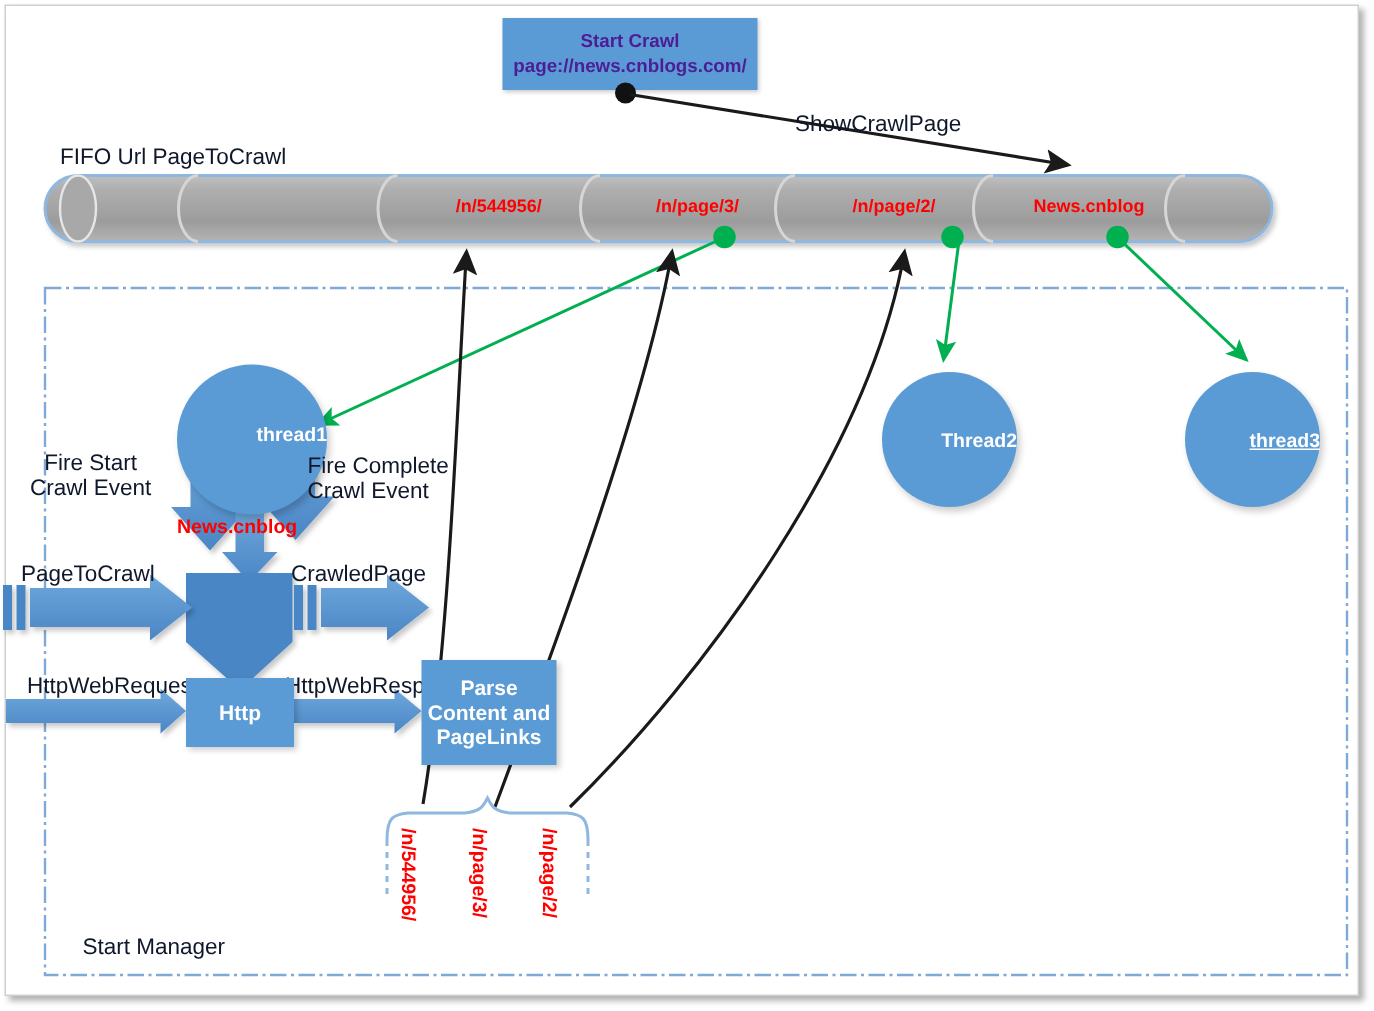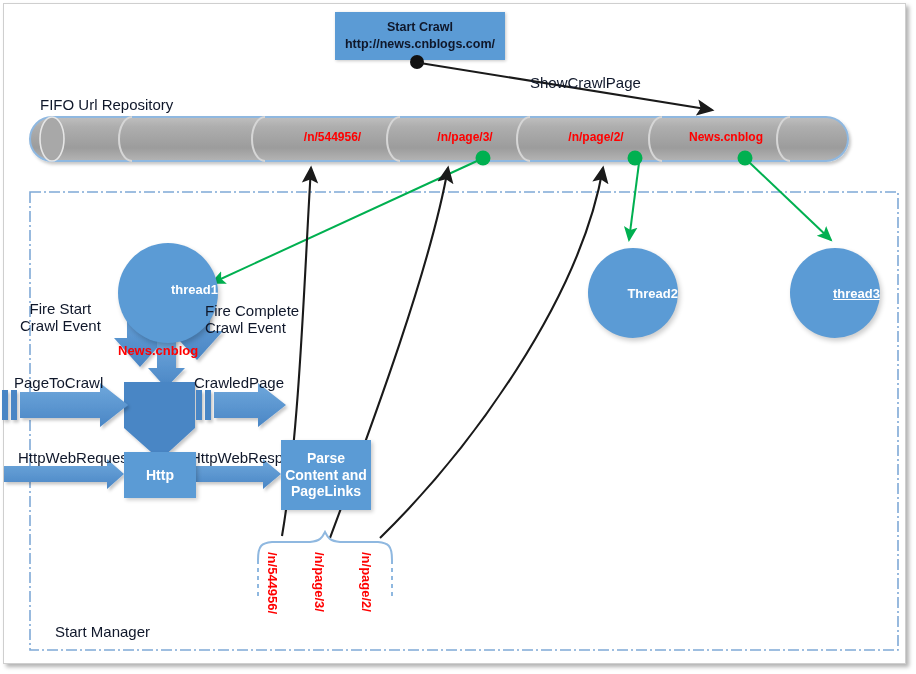--- a/index.html
+++ b/index.html
@@ -22,21 +22,21 @@
   #canvas{position:absolute;left:0;top:0;width:916px;height:674px;}
   svg.layer{position:absolute;left:0;top:0;width:916px;height:674px;overflow:visible;}
 
   .lbl{position:absolute;color:#0f172a;font-size:15px;line-height:1.15;white-space:pre;}
   .lbl-red{position:absolute;color:#FF0000;font-size:13px;font-weight:bold;line-height:1.1;white-space:pre;}
 
   
   #start-crawl{
     position:absolute;left:335px;top:12px;width:170px;height:48px;
     background:#5B9BD5;
-    color:#0f172a;font-size:12.5px;font-weight:bold;
+    color:#4c1d95;font-size:12.5px;font-weight:bold;
     display:flex;flex-direction:column;align-items:center;justify-content:center;
     line-height:1.35;
     box-shadow:1px 1px 3px rgba(0,0,0,0.22);
   }
 
   
   #fifo-wrap{position:absolute;left:30px;top:117px;width:818px;height:44px;}
   .fifo-label{position:absolute;font-size:12px;color:#FF0000;font-weight:bold;
               top:13px;text-align:center;white-space:nowrap;}
 
@@ -68,21 +68,21 @@
 </head>
 <body>
 
 <div id="page">
   <div id="frame"></div>
 
   <div id="canvas">
 
     <div id="start-crawl">
       <span>Start Crawl</span>
-      <span>http://news.cnblogs.com/</span>
+      <span>page://news.cnblogs.com/</span>
     </div>
 
     <svg class="layer" viewBox="0 0 916 674">
       <defs>
         <linearGradient id="tubeGrad" x1="0" y1="0" x2="0" y2="1">
           <stop offset="0%" stop-color="#BFBFBF"></stop>
           <stop offset="22%" stop-color="#AEAEAE"></stop>
           <stop offset="70%" stop-color="#9C9C9C"></stop>
           <stop offset="100%" stop-color="#B4B4B4"></stop>
         </linearGradient>
@@ -171,21 +171,21 @@
         <path d="M 4,466 L 107,466 L 107,459 L 124,474 L 107,489 L 107,482 L 4,482 Z" fill="url(#arrBlue)"></path>
       </g>
 
       <g filter="url(#softShadow)">
         <path d="M 196,466 L 263,466 L 263,459 L 281,474 L 263,489 L 263,482 L 196,482 Z" fill="url(#arrBlue)"></path>
       </g>
 
       <line x1="160" y1="456" x2="160" y2="452" stroke="#4A86C5" stroke-width="3"></line>
     </svg>
 
-    <div class="lbl" style="left:40px;top:96px;font-size:15px;">FIFO Url Repository</div>
+    <div class="lbl" style="left:40px;top:96px;font-size:15px;">FIFO Url PageToCrawl</div>
 
     <div id="fifo-wrap">
       <div class="fifo-label" style="left:0px;width:102px;"></div>
       <div class="fifo-label" style="left:102px;width:133px;"></div>
       <div class="fifo-label" style="left:235px;width:135px;">/n/544956/</div>
       <div class="fifo-label" style="left:370px;width:130px;">/n/page/3/</div>
       <div class="fifo-label" style="left:500px;width:132px;">/n/page/2/</div>
       <div class="fifo-label" style="left:632px;width:128px;">News.cnblog</div>
       <div class="fifo-label" style="left:760px;width:58px;"></div>
     </div>

